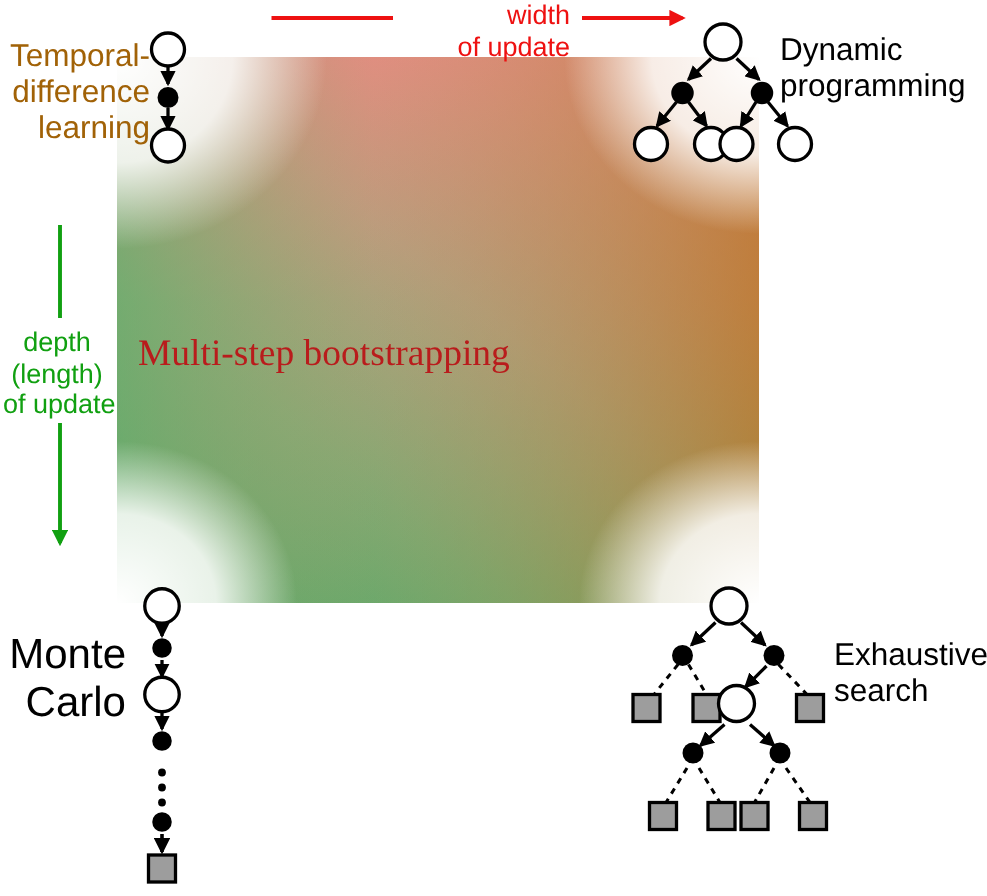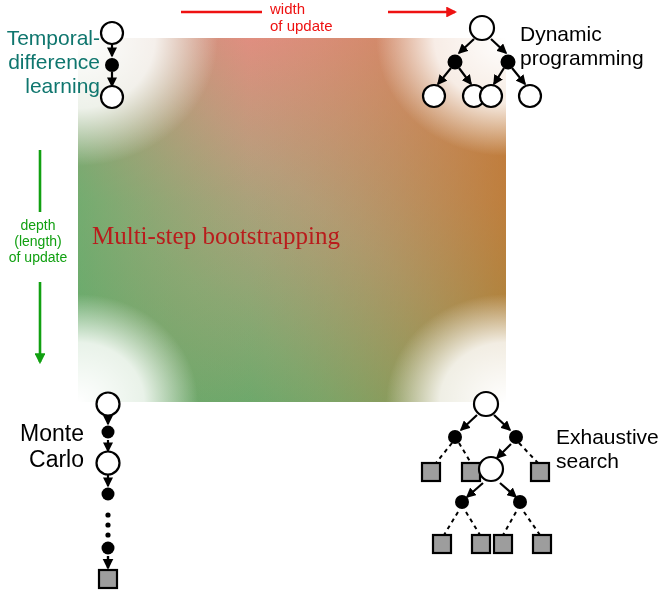--- a/index.html
+++ b/index.html
@@ -5,26 +5,26 @@
   html,body{margin:0;padding:0;}
   body{
     width:658px;height:597px;background:#ffffff;overflow:hidden;
     font-family:"Liberation Sans",sans-serif;position:relative;
   }
   #root{position:absolute;left:0;top:0;width:658px;height:597px;}
   svg#scene{position:absolute;left:0;top:0;width:658px;height:597px;}
   .lbl{position:absolute;white-space:pre;line-height:1.14;}
   .lbl-sans{font-family:"Liberation Sans",sans-serif;font-weight:400;}
   .lbl-serif{font-family:"Liberation Serif",serif;}
-  #td-label{left:2px;top:26px;font-size:21px;color:#0f766e;text-align:right;width:98px;}
+  #td-label{left:2px;top:26px;font-size:21px;color:#a16207;text-align:right;width:98px;}
   #dp-label{left:520px;top:22px;font-size:21px;color:#000;text-align:left;width:140px;}
-  #mc-label{left:4px;top:420px;font-size:23px;color:#000;text-align:right;width:80px;}
+  #mc-label{left:4px;top:420px;font-size:28px;color:#000;text-align:right;width:80px;}
   #es-label{left:528px;top:425px;font-size:21px;color:#000;text-align:left;width:130px;margin-left:28px;}
-  #width-label{left:270px;top:0px;font-size:15px;color:#ee1111;text-align:left;width:110px;}
-  #depth-label{left:2px;top:218px;font-size:14px;color:#11a011;text-align:center;width:72px;}
+  #width-label{left:270px;top:0px;font-size:18px;color:#ee1111;text-align:right;width:110px;}
+  #depth-label{left:2px;top:218px;font-size:18px;color:#11a011;text-align:center;width:72px;}
   #center-label{left:92px;top:222px;font-size:25px;color:#b91c1c;width:220px;}
 </style>
 </head>
 <body>
 
 <div id="root">
 
   <svg id="scene" viewBox="0 0 658 597">
     <defs>
 

